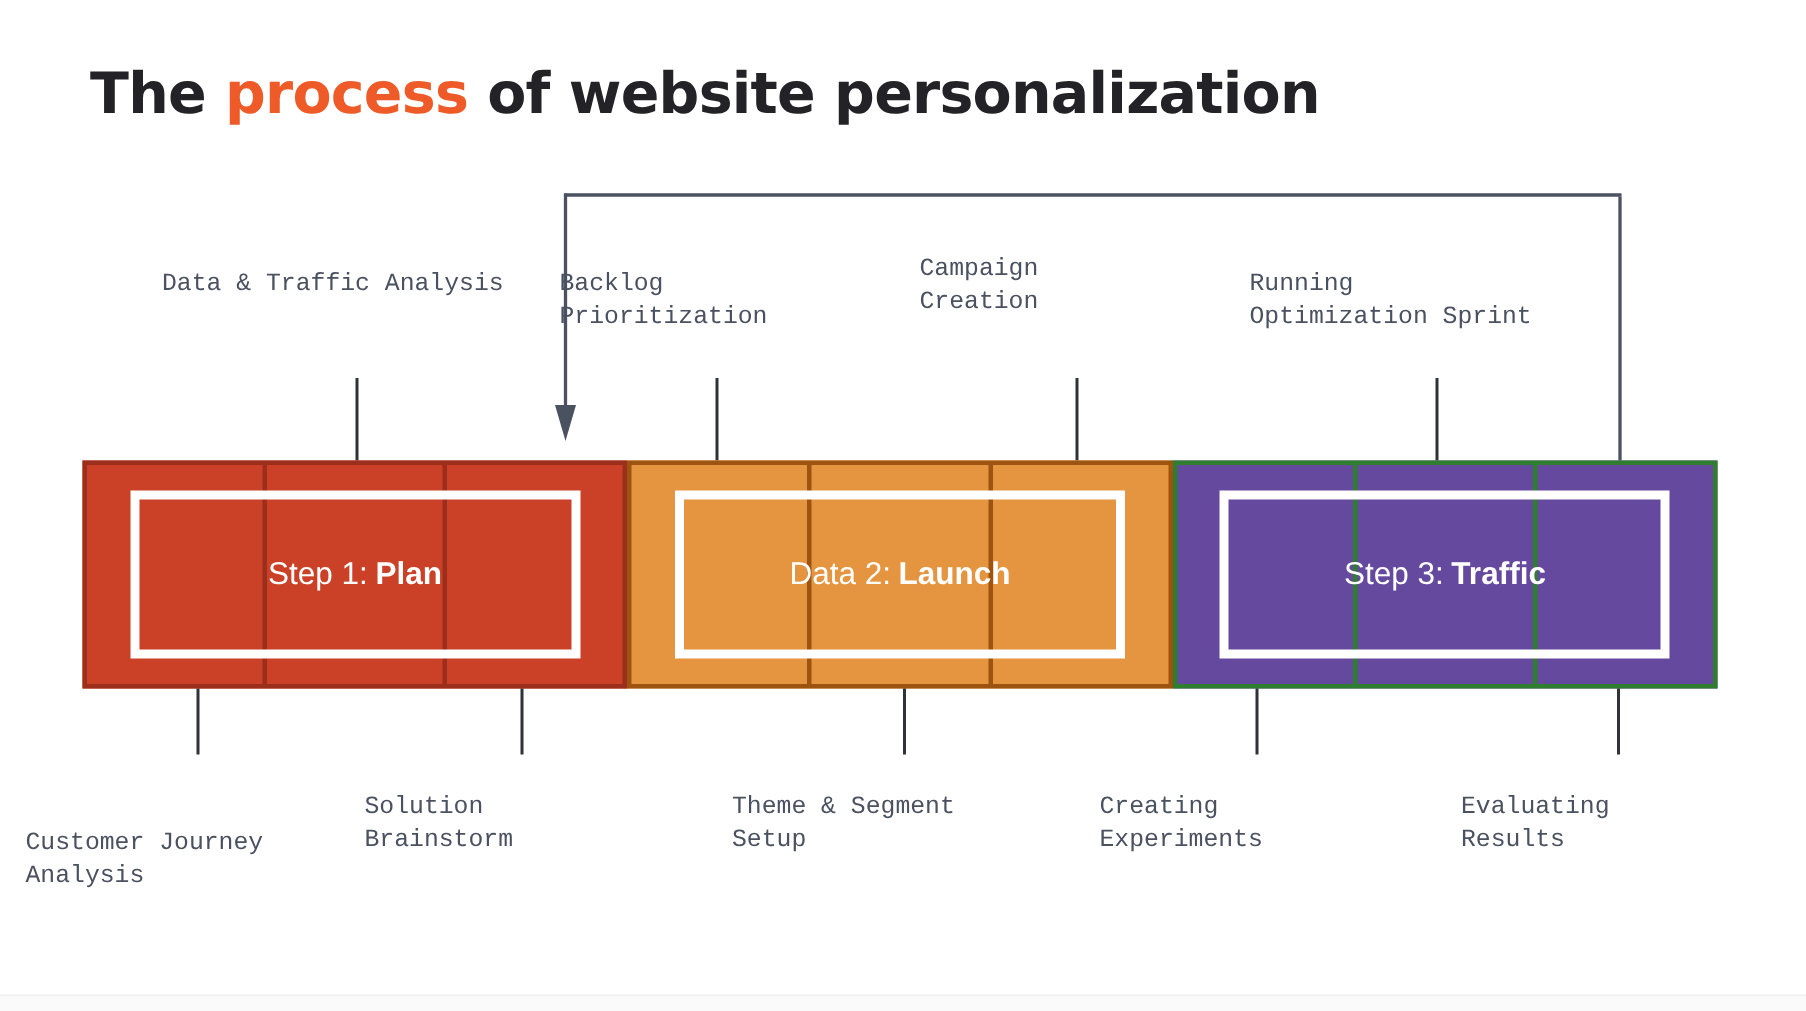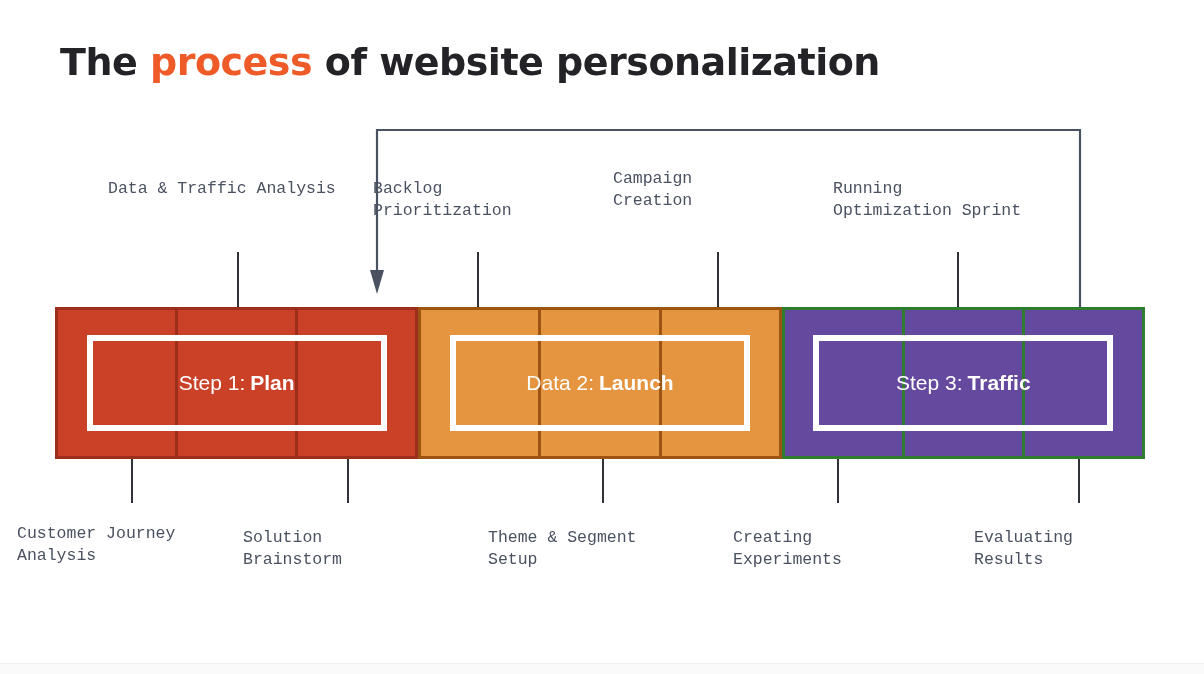--- a/index.html
+++ b/index.html
@@ -60,21 +60,21 @@
     left: 0; right: 0; top: 0; bottom: 0;
     display: flex;
     align-items: center;
     justify-content: center;
     pointer-events: none;
   }
   .step-box {
     box-sizing: border-box;
     border: 6px solid #ffffff;
     width: 300px;
-    height: 96px;
+    height: 112px;
     display: flex;
     align-items: center;
     justify-content: center;
     color: #ffffff;
     font-size: 21px;
     white-space: nowrap;
     font-family: "Liberation Sans", sans-serif;
   }
   .step-box .bold { font-weight: bold; margin-left: 5px; }
 
@@ -189,21 +189,21 @@
   <div class="tick" style="left:1078px; top:459px; height:44px;"></div>
 
   <div class="caption top" style="left:108px; top:178px; width:260px;">Data &amp; Traffic Analysis</div>
   <div class="caption top" style="left:373px; top:178px; width:210px;">Backlog
 Prioritization</div>
   <div class="caption top" style="left:613px; top:168px; width:210px;">Campaign
 Creation</div>
   <div class="caption top" style="left:833px; top:178px; width:250px;">Running
 Optimization Sprint</div>
 
-  <div class="caption bottom" style="left:17px; top:523px; width:230px;">Customer Journey
+  <div class="caption bottom" style="left:17px; top:551px; width:230px;">Customer Journey
 Analysis</div>
   <div class="caption bottom" style="left:243px; top:527px; width:210px;">Solution
 Brainstorm</div>
   <div class="caption bottom" style="left:488px; top:527px; width:230px;">Theme &amp; Segment
 Setup</div>
   <div class="caption bottom" style="left:733px; top:527px; width:210px;">Creating
 Experiments</div>
   <div class="caption bottom" style="left:974px; top:527px; width:210px;">Evaluating
 Results</div>
 

